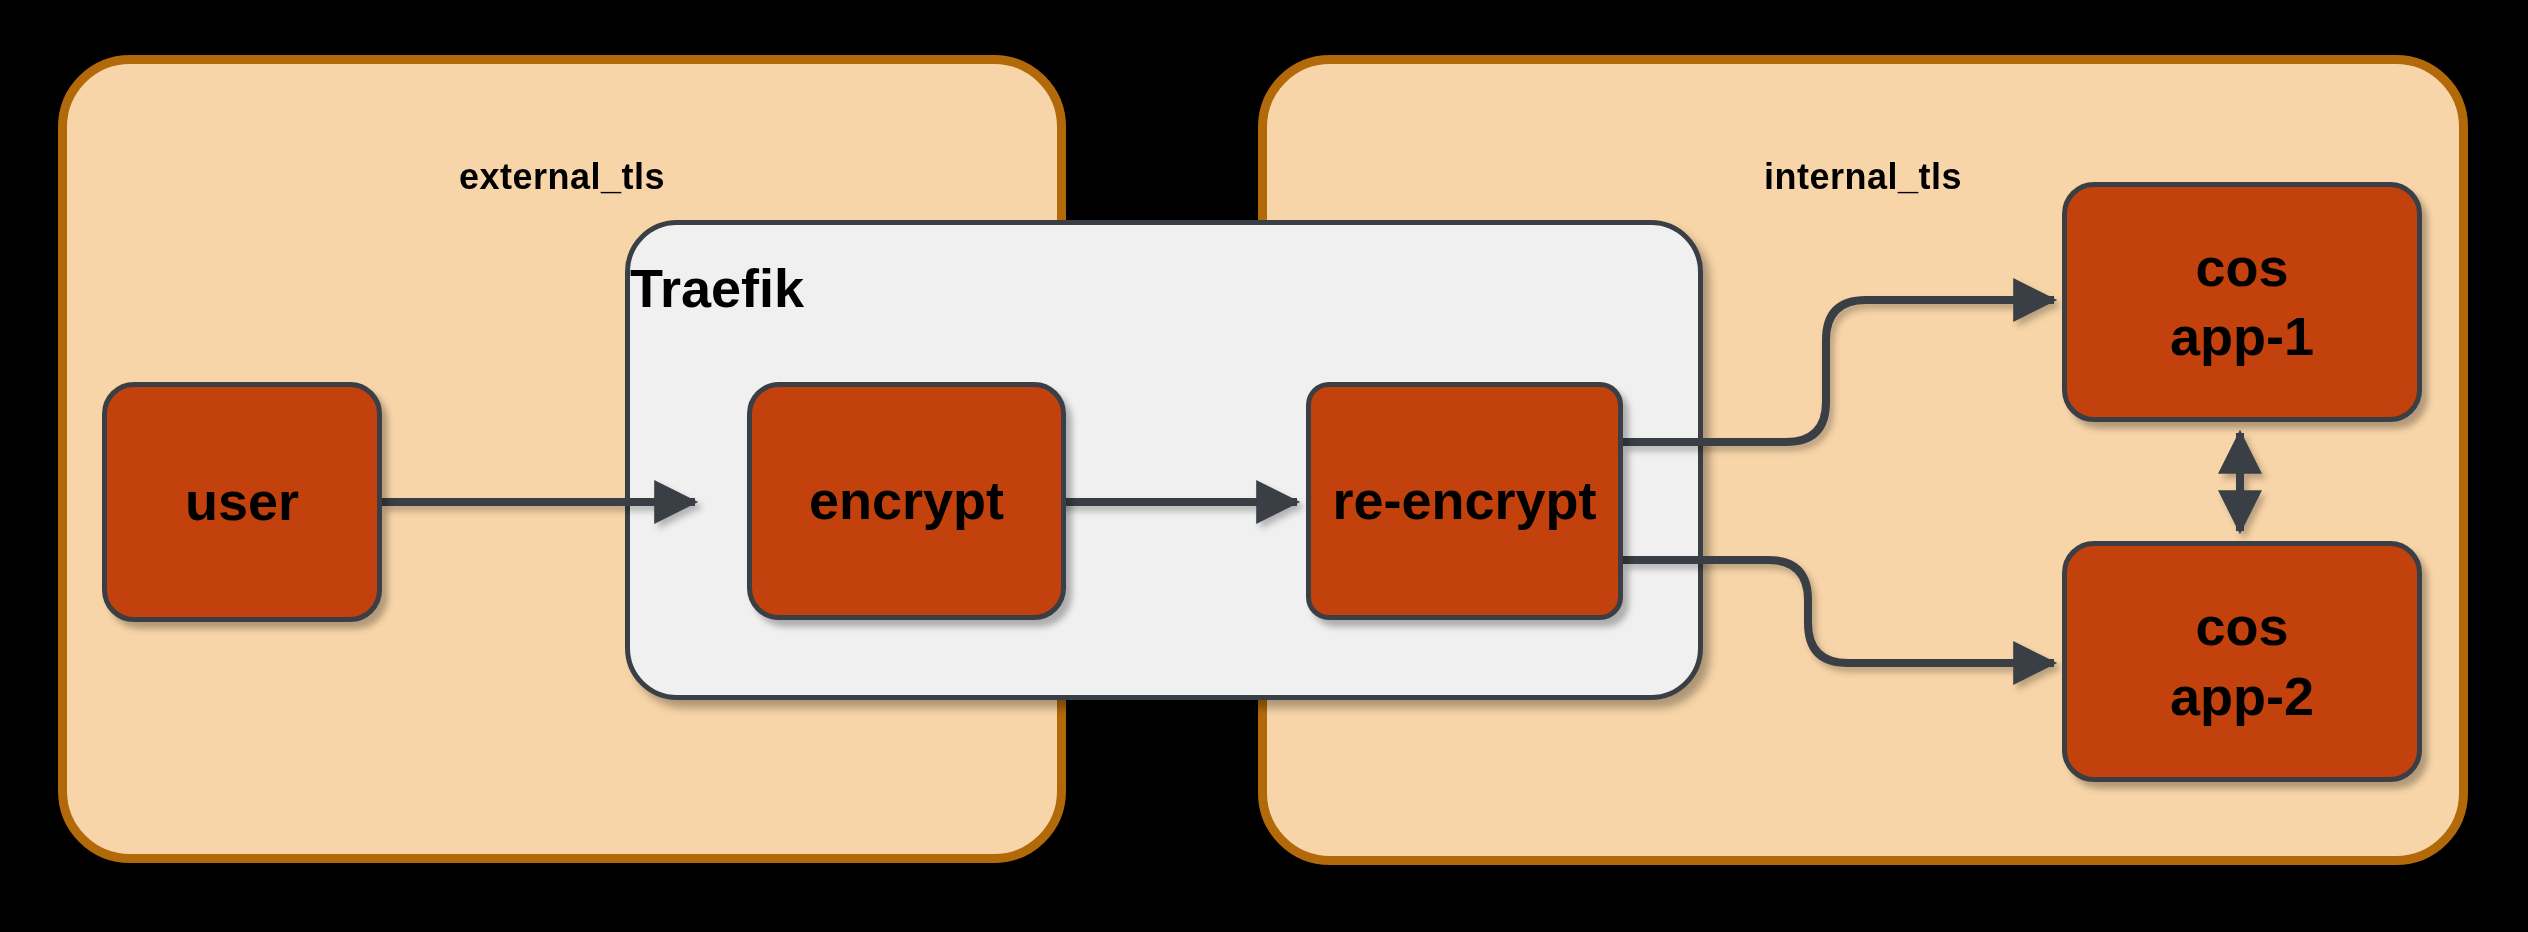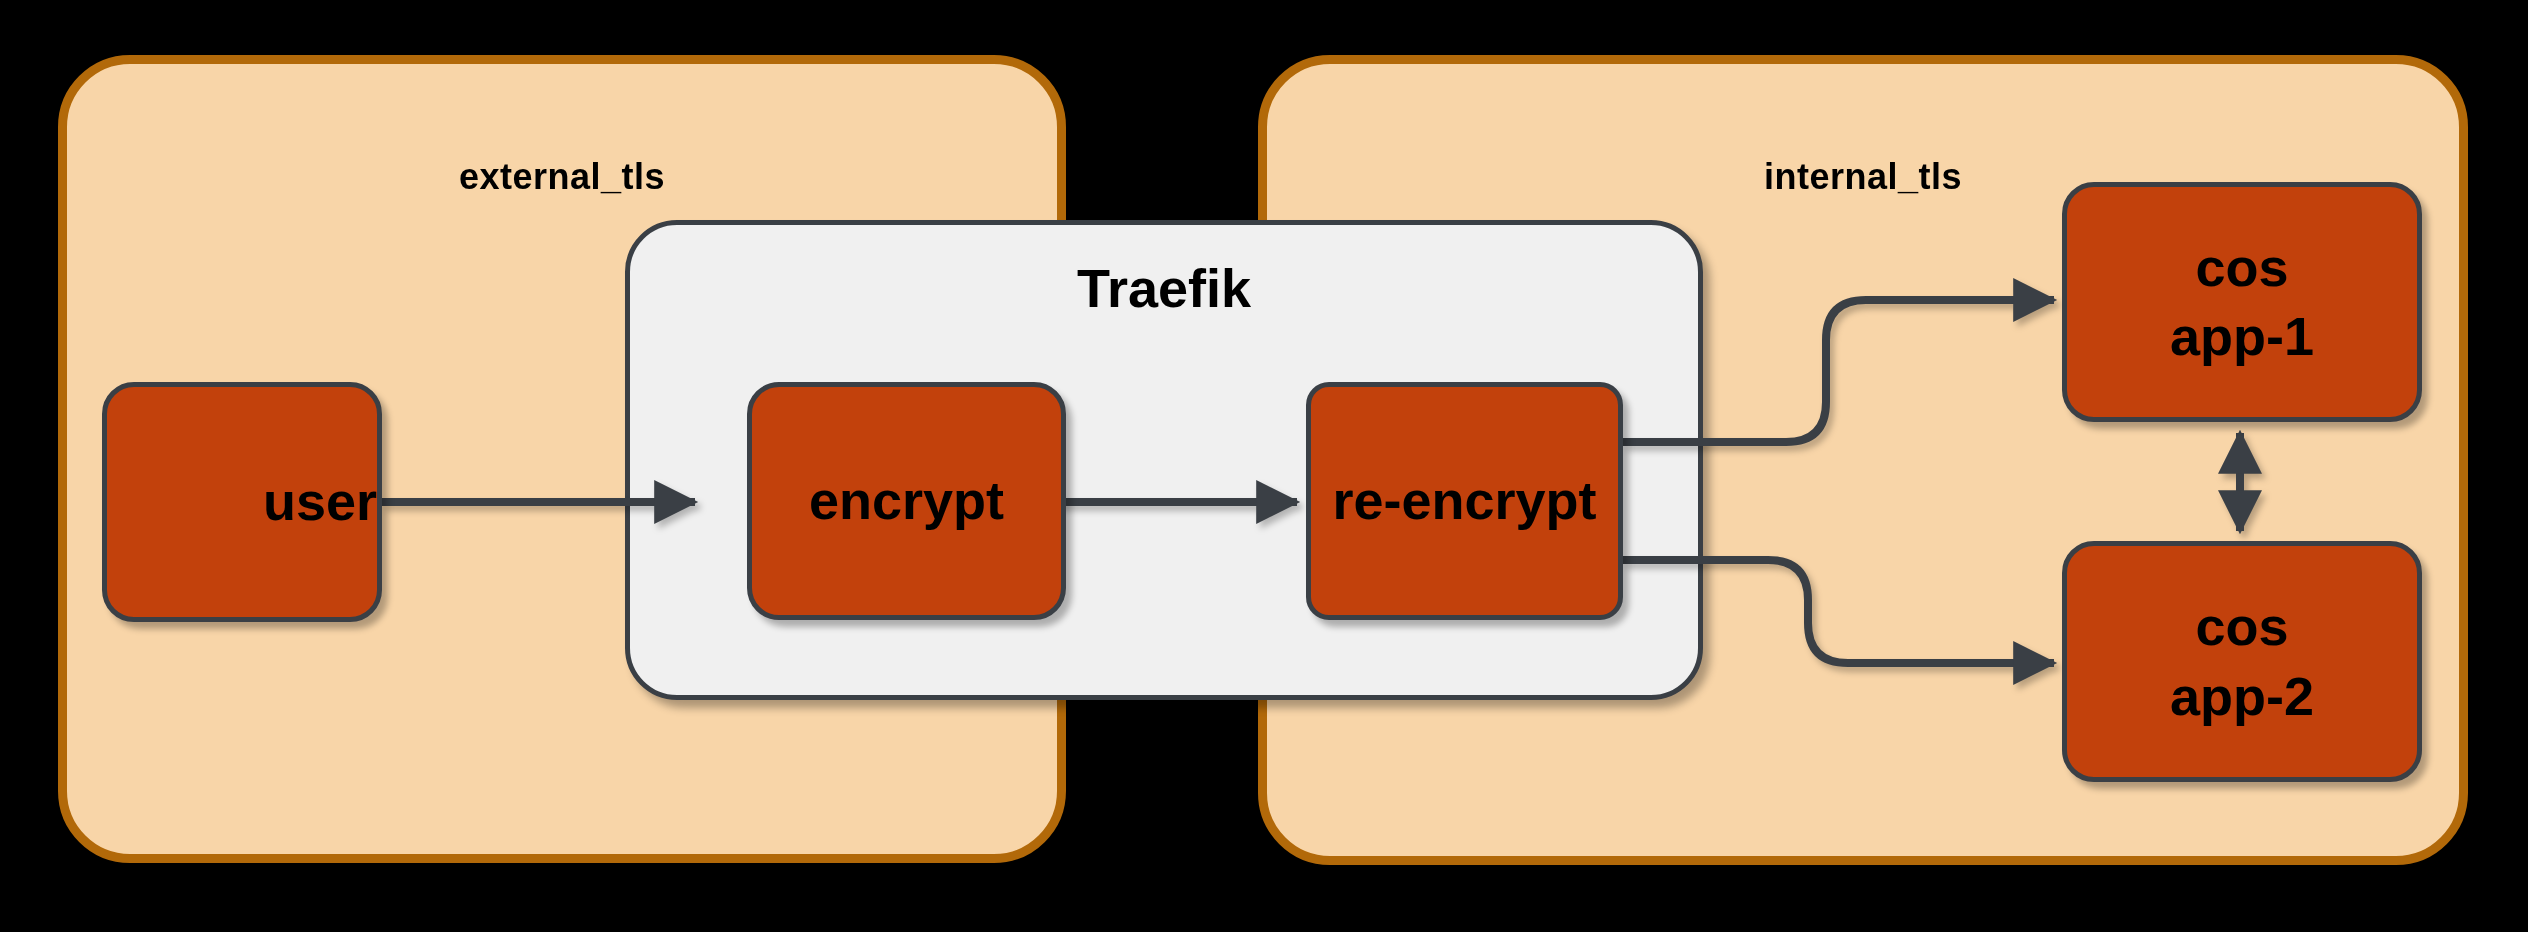--- a/index.html
+++ b/index.html
@@ -46,21 +46,20 @@
     border: 5px solid #3A3F45;
     border-radius: 52px;
     box-sizing: border-box;
     box-shadow: 7px 8px 8px rgba(0,0,0,0.30);
     z-index: 2;
   }
   #traefik-label {
     position: absolute;
     width: 100%;
     top: 32px;
-    text-align: center;
     font-size: 54px;
     font-weight: bold;
     color: #000000;
   }
   
   #edges {
     position: absolute;
     left: 0; top: 0;
     z-index: 3;
     filter: drop-shadow(4px 5px 3px rgba(0,0,0,0.25));
@@ -77,21 +76,21 @@
     align-items: center;
     justify-content: center;
     text-align: center;
     font-size: 54px;
     font-weight: bold;
     color: #000000;
     line-height: 1.28;
     white-space: pre-line;
     z-index: 4;
   }
-  #node-user       { left: 102px;  top: 382px; width: 280px; height: 240px; justify-content: flex-end; }
+  #node-user       { left: 102px;  top: 382px; width: 280px; height: 240px; }
   #node-encrypt    { left: 703px;  top: 382px; width: 319px; height: 238px; margin-left: 44px; }
   #node-reencrypt  { left: 1306px; top: 382px; width: 317px; height: 238px; border-radius: 23px; }
   #node-app1       { left: 2062px; top: 182px; width: 360px; height: 240px; }
   #node-app2       { left: 2062px; top: 541px; width: 360px; height: 241px; }
 </style>
 </head>
 <body>
 
 <div id="canvas">
 

